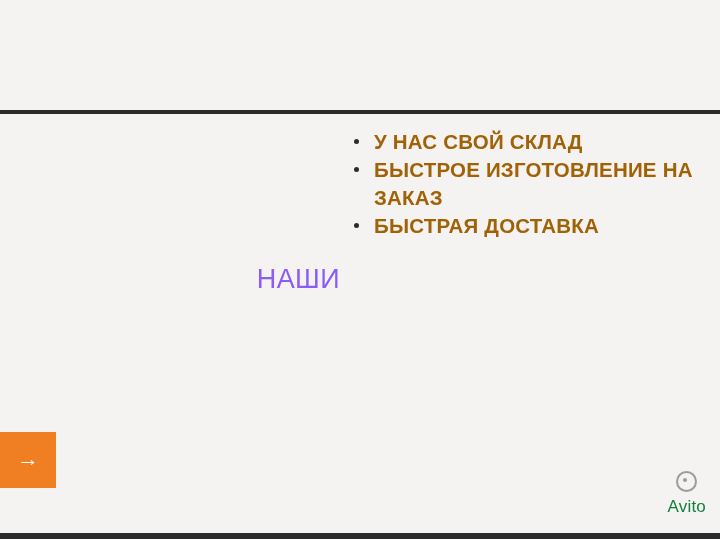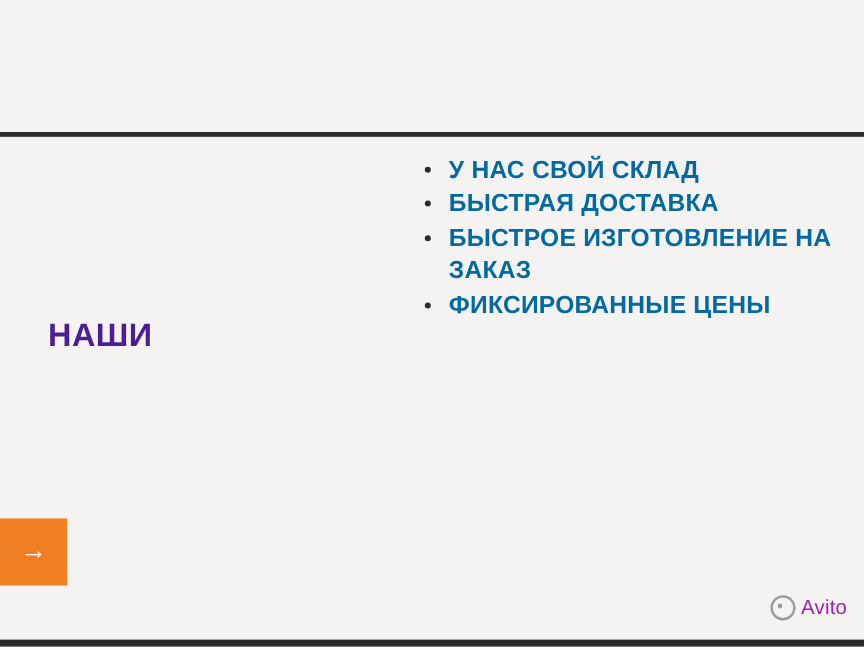--- a/index.html
+++ b/index.html
@@ -43,39 +43,40 @@
     left: 0;
     width: 720px;
     height: 6px;
     background: #2b2b2b;
   }
   .heading {
     position: absolute;
     left: 40px;
     top: 262px;
     width: 300px;
-    color: #4c1d95;
+    color: #8b5cf6;
     font-size: 27px;
-    font-weight: bold;
+    font-weight: normal;
     line-height: 1.28;
     letter-spacing: 0.4px;
     text-transform: uppercase;
+    text-align: right;
   }
   .heading .line {
     display: block;
   }
   .bullets {
     position: absolute;
     left: 352px;
     top: 128px;
     width: 350px;
     margin: 0;
     padding: 0;
     list-style: none;
-    color: #0369a1;
+    color: #a16207;
     font-size: 20.5px;
     font-weight: bold;
     line-height: 1.34;
     letter-spacing: 0.2px;
     text-transform: uppercase;
   }
   .bullets li {
     position: relative;
     padding-left: 22px;
     margin-bottom: 1px;
@@ -107,23 +108,24 @@
     line-height: 1;
     transform: translateY(-1px);
   }
   .watermark {
     position: absolute;
     right: 14px;
     bottom: 22px;
     display: flex;
     align-items: center;
     gap: 5px;
-    color: #a21caf;
+    color: #15803d;
     font-size: 17px;
     letter-spacing: 0.2px;
+    flex-direction: column;
   }
   .watermark .mark {
     position: relative;
     width: 17px;
     height: 17px;
     border-radius: 50%;
     border: 2px solid #9b9b9b;
     display: inline-block;
   }
   .watermark .mark::after {
@@ -147,23 +149,22 @@
 
   <div class="top-band"></div>
   <div class="top-rule"></div>
 
   <div class="heading">
     <span class="line">НАШИ</span>
   </div>
 
   <ul class="bullets">
     <li>У НАС СВОЙ СКЛАД</li>
+    <li>БЫСТРОЕ ИЗГОТОВЛЕНИЕ НА ЗАКАЗ</li>
     <li>БЫСТРАЯ ДОСТАВКА</li>
-    <li>БЫСТРОЕ ИЗГОТОВЛЕНИЕ НА ЗАКАЗ</li>
-    <li>ФИКСИРОВАННЫЕ ЦЕНЫ</li>
   </ul>
 
   <div class="arrow-button">
     <span class="glyph">→</span>
   </div>
 
   <div class="watermark">
     <span class="mark"></span>
     <span class="label">Avito</span>
   </div>

